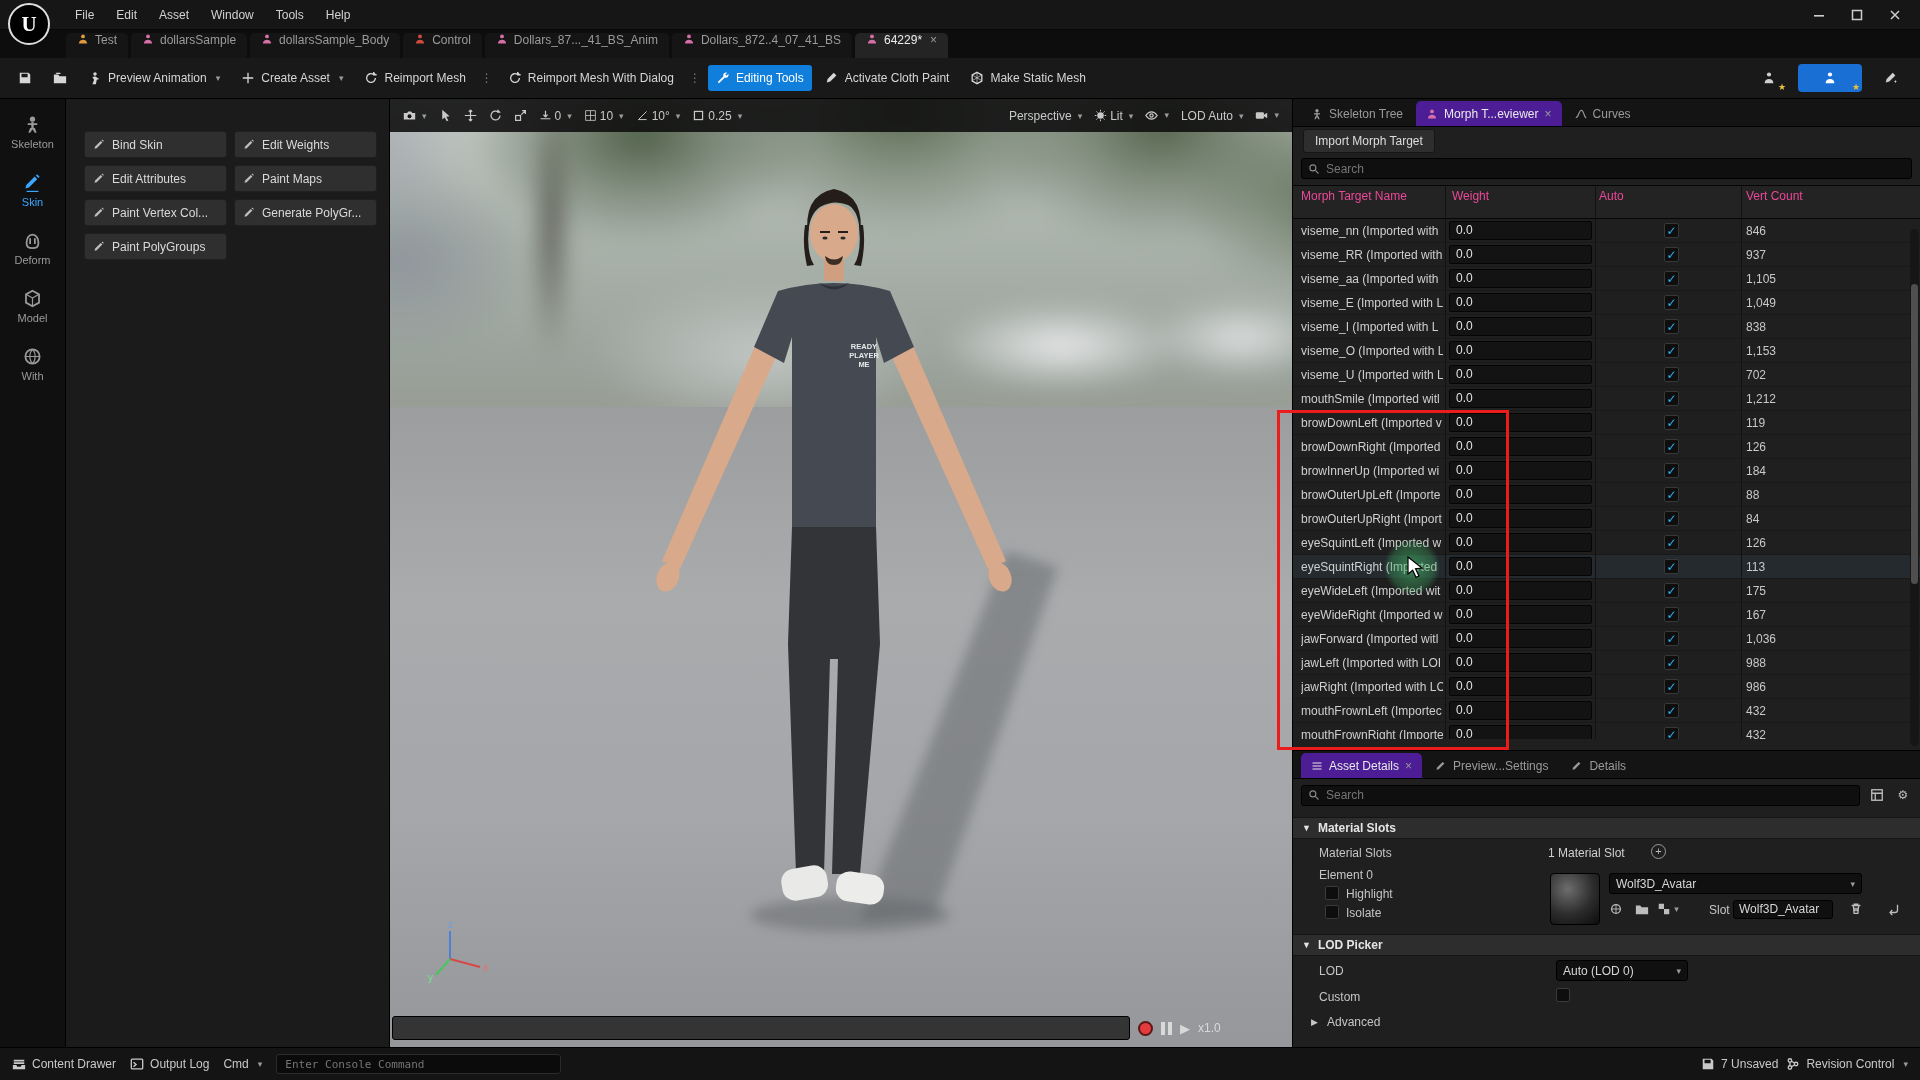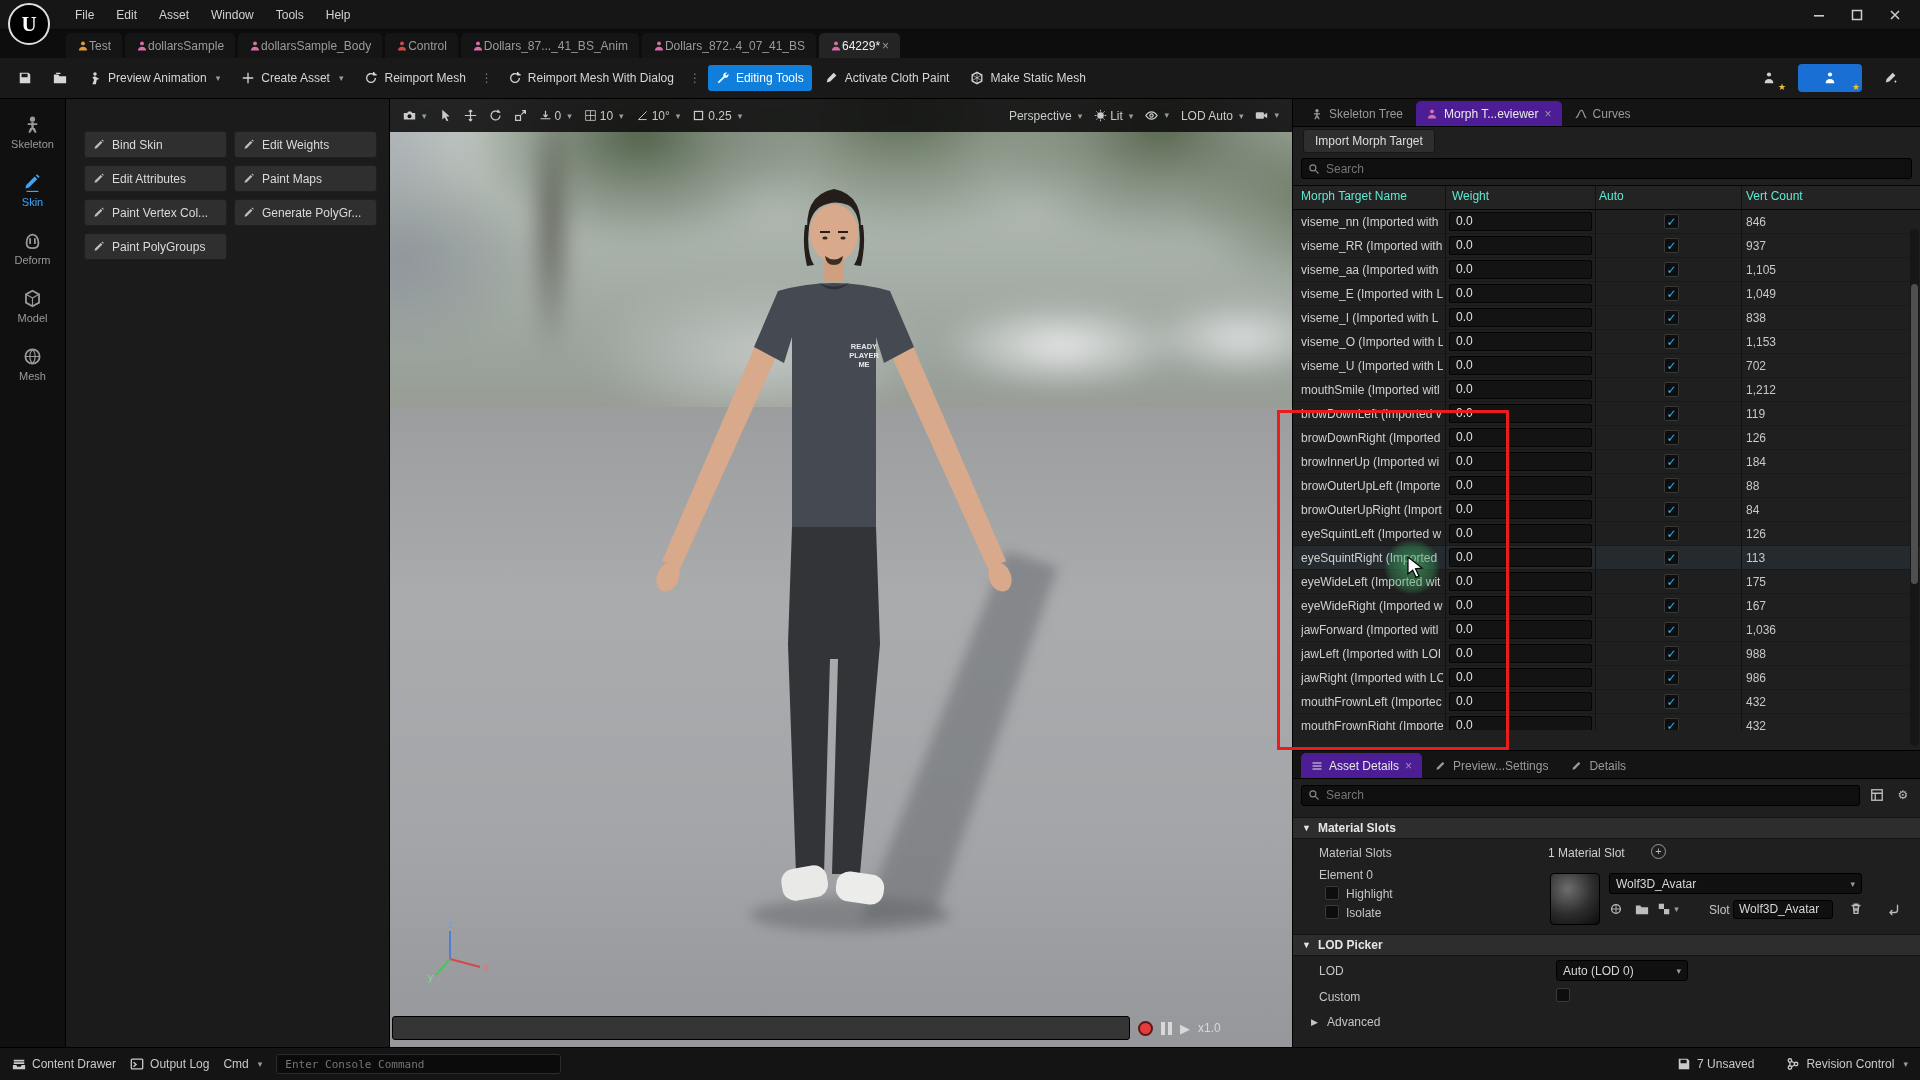--- a/index.html
+++ b/index.html
@@ -13,21 +13,21 @@
   
   .menubar{position:absolute;left:0;top:0;right:0;height:30px;background:#161616;border-bottom:1px solid #080808;display:flex;align-items:center;z-index:20}
   .logo{position:absolute;left:8px;top:3px;width:42px;height:42px;border-radius:50%;background:#000;border:2px solid #dedede;display:flex;align-items:center;justify-content:center;font-weight:bold;color:#fff;font-size:21px;z-index:30;font-family:"Liberation Serif","DejaVu Serif",serif}
   .menus{margin-left:64px;display:flex}
   .menu-item{padding:5px 11px;border-radius:3px;color:#d2d2d2}
   .winbtns{margin-left:auto;display:flex;gap:4px;padding-right:8px}
   .winbtn{width:34px;height:24px;display:flex;align-items:center;justify-content:center;color:#cdcdcd}
 
   
   .tabbar{position:absolute;top:30px;left:0;right:0;height:28px;background:#0d0d0d;display:flex;align-items:flex-end;padding-left:66px;z-index:10}
-  .tab{height:25px;display:flex;align-items:center;padding:0 11px;background:#151515;color:#9b9b9b;border-radius:5px 5px 0 0;margin-right:3px;max-width:215px;white-space:nowrap}
+  .tab{height:25px;display:flex;align-items:flex-start;gap:6px;padding:0 11px;background:#151515;color:#9b9b9b;border-radius:5px 5px 0 0;margin-right:3px;max-width:215px;white-space:nowrap}
   .tab.active{background:#242424;color:#ededed}
   .tab .i{width:12px;height:12px}
   .tab.person .i{color:#d86ea8}.tab.material .i{color:#d04a42}.tab.test .i{color:#e09a3c}
   .tab-close{display:none;color:#9a9a9a;margin-left:2px;font-size:12px}
   .tab.active .tab-close{display:inline}
 
   
   .toolbar{position:absolute;top:58px;left:0;right:0;height:41px;background:#191919;border-bottom:1px solid #000;display:flex;align-items:center;gap:5px;padding:0 10px;z-index:10}
   .tb-btn{display:flex;align-items:center;gap:6px;padding:6px 8px;border-radius:3px;color:#d6d6d6;white-space:nowrap}
   .tb-btn.primary{background:#0f7fdb;color:#fff}
@@ -86,21 +86,21 @@
   .ptab{height:25px;display:flex;align-items:center;gap:6px;padding:0 10px;color:#9a9a9a;border-radius:5px 5px 0 0;margin-right:3px;white-space:nowrap}
   .ptab.active{background:#4c1d95;color:#e8e8e8}
   .ptab .i{width:12px;height:12px}
   .ptab-close{color:#9a9a9a;font-size:12px}
   .morph{position:absolute;left:0;right:0;top:0;height:651px;overflow:hidden}
   .asset-name{margin:5px 0 2px 10px;color:#c9c9c9}
   .import-btn{display:inline-flex;align-items:center;margin:2px 0 5px 10px;padding:4px 11px;background:#2e2e2e;border:1px solid #161616;border-radius:3px;color:#ddd}
   .searchbox{margin:0 8px 6px;height:21px;background:#0f0f0f;border:1px solid #000;border-radius:3px;display:flex;align-items:center;gap:6px;padding:0 6px;color:#8a8a8a}
   .searchbox input{flex:1;background:transparent;border:none;outline:none;color:#cfcfcf;font:12px "Liberation Sans","DejaVu Sans",sans-serif}
   .searchbox .i{width:12px;height:12px;color:#8a8a8a}
-  .mheader{height:25px;background:#232323;border-top:1px solid #060606;border-bottom:1px solid #060606;position:relative;color:#5eead4}
+  .mheader{height:34px;background:#232323;border-top:1px solid #060606;border-bottom:1px solid #060606;position:relative;color:#ec4899}
   .mheader span{position:absolute;top:3px}
   .colsep{position:absolute;top:0;bottom:0;width:1px;background:#121212}
   .mrows{position:relative;height:520px;overflow:hidden}
   .mrows .colsep{z-index:3}
   .mrow{height:24px;position:relative;border-bottom:1px solid #191919}
   .mrow.hover{background:#242a2e}
   .mname{position:absolute;left:8px;top:5px;width:142px;white-space:nowrap;overflow:hidden;color:#cfcfcf}
   .mweight{position:absolute;left:156px;top:2px;width:143px;height:19px;background:#131313;border:1px solid #050505;border-radius:2px;line-height:17px;padding-left:6px;color:#e2e2e2}
   .mcheck{position:absolute;left:371px;top:4px;width:15px;height:15px;background:#0e0e0e;border:1px solid #383838;border-radius:2px;display:flex;align-items:center;justify-content:center}
   .mcheck i{color:#2bb7ff;font-style:normal;font-size:12px;font-weight:bold;line-height:1}
@@ -126,21 +126,21 @@
   .dropdown{position:absolute;height:21px;background:#101010;border:1px solid #000;border-radius:3px;display:flex;align-items:center;padding:0 6px;color:#d6d6d6;justify-content:space-between}
   .thumb{position:absolute;left:257px;top:122px;width:50px;height:52px;border-radius:4px;background:radial-gradient(circle at 35% 30%,#6d6d6d 0%,#2c2c2c 55%,#0c0c0c 100%);border:1px solid #000}
   .slot-input{position:absolute;left:440px;top:149px;width:100px;height:19px;background:#101010;border:1px solid #000;border-radius:3px;color:#d6d6d6;padding:0 5px;line-height:17px;overflow:hidden;white-space:nowrap}
   .pluscircle{position:absolute;width:15px;height:15px;border:1px solid #9a9a9a;border-radius:50%;color:#bdbdbd;display:flex;align-items:center;justify-content:center;font-size:11px;line-height:1}
 
   
   .statusbar{position:absolute;left:0;right:0;bottom:0;height:33px;background:#141414;border-top:1px solid #000;display:flex;align-items:center;gap:14px;padding:0 12px;z-index:20}
   .sb-item{display:flex;align-items:center;gap:6px;color:#c9c9c9;white-space:nowrap}
   .console{width:285px;height:20px;background:#0b0b0b;border:1px solid #2b2b2b;border-radius:3px;display:flex;align-items:center;padding:0 8px}
   .console input{flex:1;background:transparent;border:none;outline:none;color:#8a8a8a;font:11px "DejaVu Sans Mono","Liberation Mono",monospace}
-  .sb-right{margin-left:auto;display:flex;align-items:flex-start;gap:32px}
+  .sb-right{margin-left:auto;display:flex;align-items:flex-start;gap:8px}
 </style>
 </head>
 <body>
 
 <div class="app">
 
   <div class="menubar">
     <div class="logo">U</div>
     <div class="menus">
 
@@ -350,21 +350,21 @@
           <path d="M8 1.5l5.5 3v7L8 14.5l-5.5-3v-7z"></path>
           <path d="M8 7.5L13.5 4.5M8 7.5L2.5 4.5M8 7.5v7" stroke-width="1"></path>
         </svg>
       <span>Model</span>
     </div>
     <div class="mode">
       <svg class="i is" viewBox="0 0 16 16">
           <circle cx="8" cy="8" r="6"></circle>
           <path d="M2 8h12M8 2c3 3 3 9 0 12M8 2c-3 3-3 9 0 12" stroke-width="0.9"></path>
         </svg>
-      <span>Mesh</span>
+      <span>With</span>
     </div>
   </div>
 
   <div class="toolpanel">
     <div class="tools-grid">
 
         <div class="tool-btn">
           <svg class="i" viewBox="0 0 16 16">
             <path d="M2 13l3-.8 7.5-7.5-2.2-2.2-7.5 7.5zM11.3 1.5l2.2 2.2 1-1L12.3.5z"></path>
           </svg>

